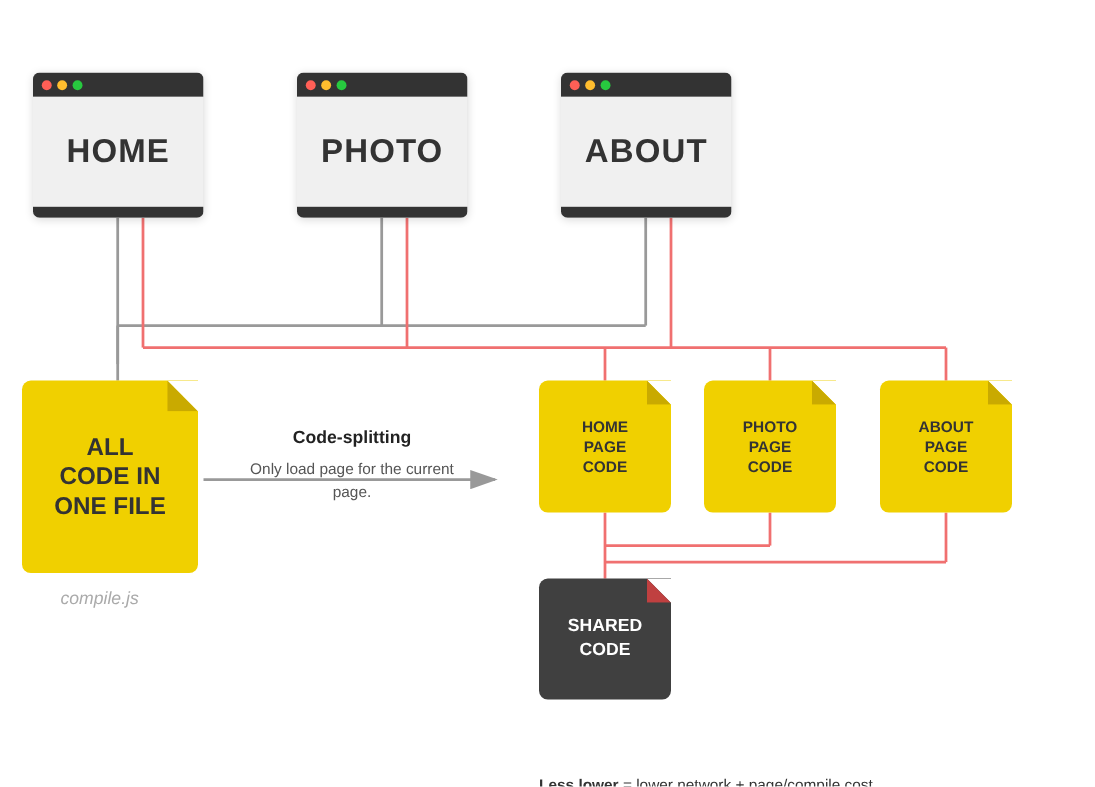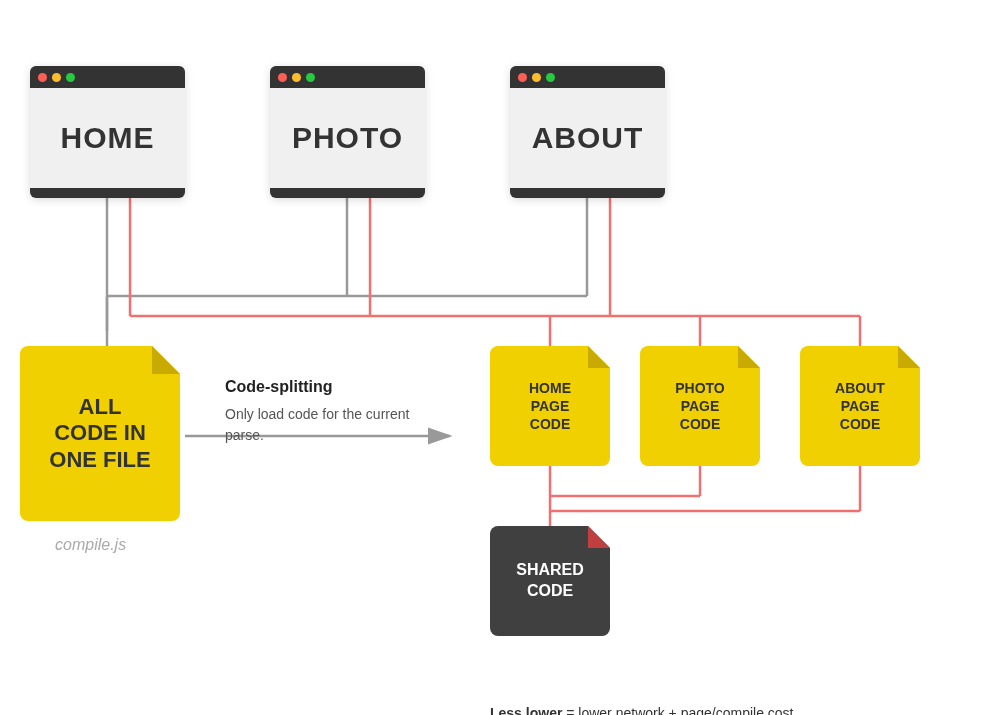--- a/index.html
+++ b/index.html
@@ -115,23 +115,24 @@
       top: 500px;
       left: 55px;
       font-size: 16px;
       color: #aaa;
       font-style: italic;
     }
 
     
     .text-block {
       position: absolute;
-      top: 342px;
+      top: 354px;
       left: 225px;
       width: 190px;
+      text-align: center;
     }
     .text-block-title {
       font-size: 16px;
       font-weight: 900;
       color: #222;
       margin-bottom: 8px;
     }
     .text-block-body {
       font-size: 14px;
       color: #555;
@@ -325,21 +326,21 @@
     <div class="browser-bottom-bar"></div>
   </div>
 
   <div class="doc-all">
     <div class="doc-all-text">ALL<br>CODE IN<br>ONE FILE</div>
   </div>
   <div class="bundle-label">compile.js</div>
 
   <div class="text-block">
     <div class="text-block-title">Code-splitting</div>
-    <div class="text-block-body">Only load code for the current parse.</div>
+    <div class="text-block-body">Only load page for the current page.</div>
   </div>
 
   <div class="doc-page doc-home-page">
     <div class="doc-page-text">HOME<br>PAGE<br>CODE</div>
   </div>
 
   <div class="doc-page doc-photo-page">
     <div class="doc-page-text">PHOTO<br>PAGE<br>CODE</div>
   </div>
 

